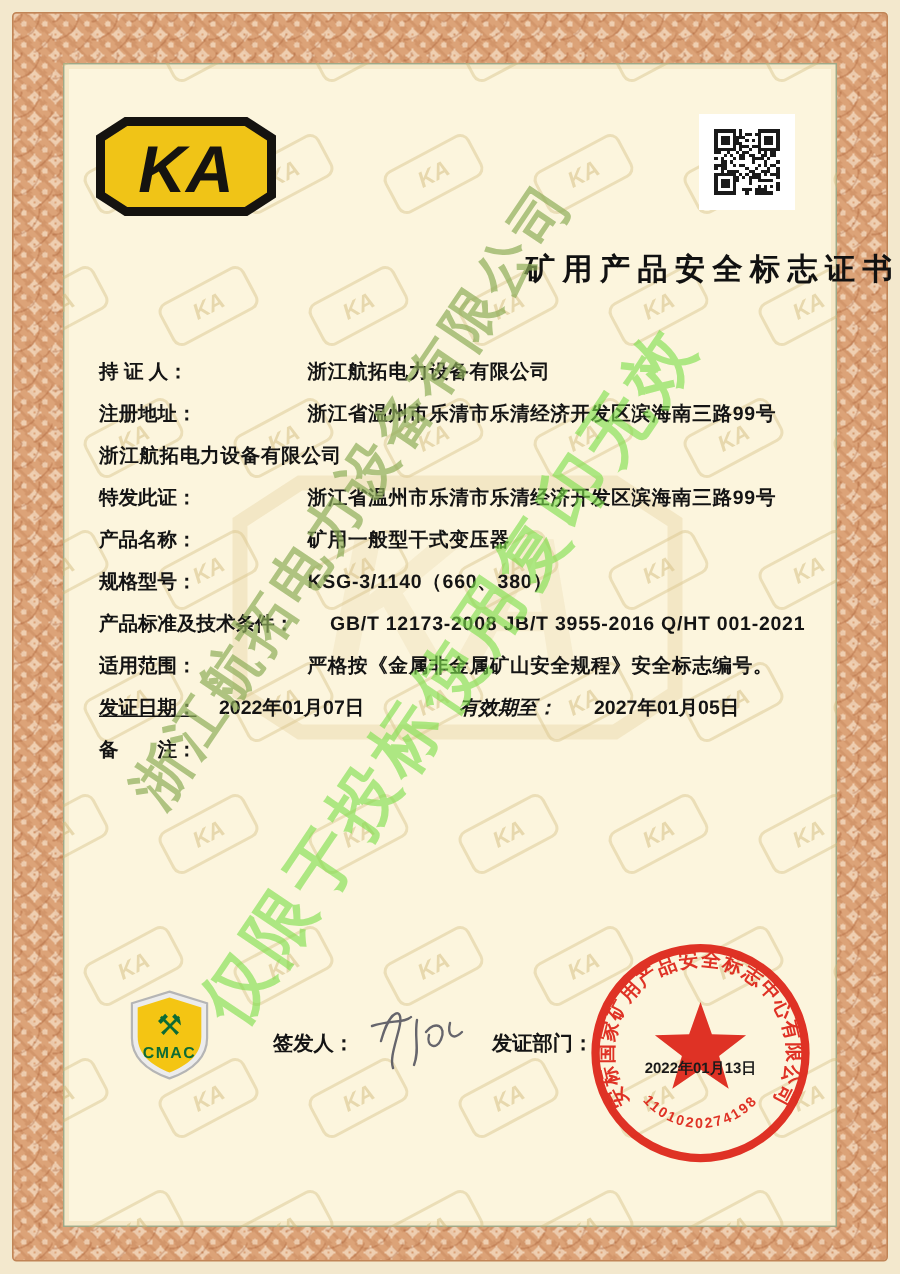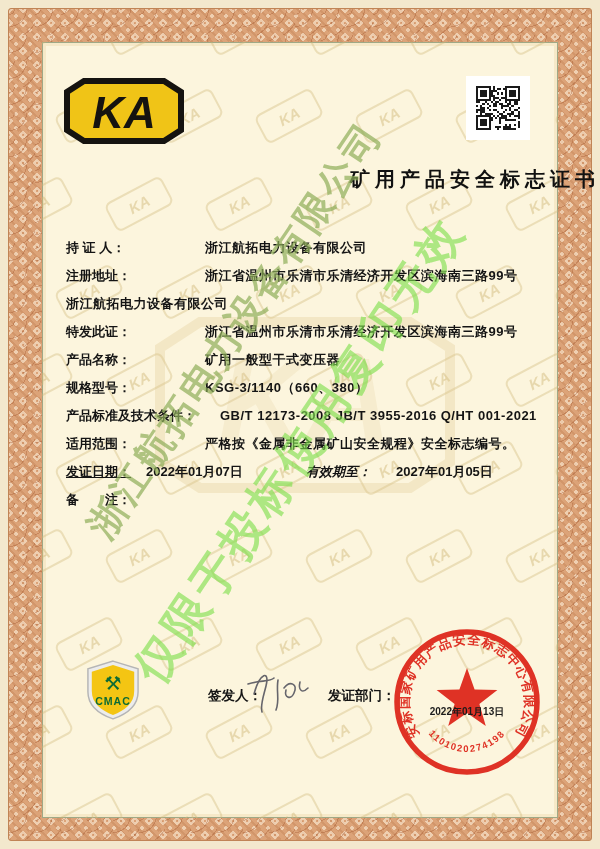--- a/index.html
+++ b/index.html
@@ -90,21 +90,21 @@
     color:#141414; text-align:justify; text-indent:2em;
     font-family:"Liberation Sans","DejaVu Sans",sans-serif;
     letter-spacing:.3px;
   }
 
   .shield{left:86px; top:660px; width:54px; height:60px;}
   .signer-label,.issuer-label{
     font-size:13.5px; font-weight:bold; color:#141414;
     font-family:"Liberation Sans","DejaVu Sans",sans-serif;
   }
-  .signer-label{left:208px; top:687px;}
+  .signer-label{left:182px; top:687px;}
   .issuer-label{left:328px; top:687px;}
   .signature{left:240px; top:660px; width:80px; height:60px;}
   .seal{left:392px; top:627px; width:150px; height:150px; opacity:.93;}
   .seal-date{
     left:397px; top:705px; width:140px; text-align:center;
     font-size:10px; font-weight:bold; color:#1a1a1a;
     font-family:"Liberation Sans","DejaVu Sans",sans-serif;
     z-index:3;
   }
 

